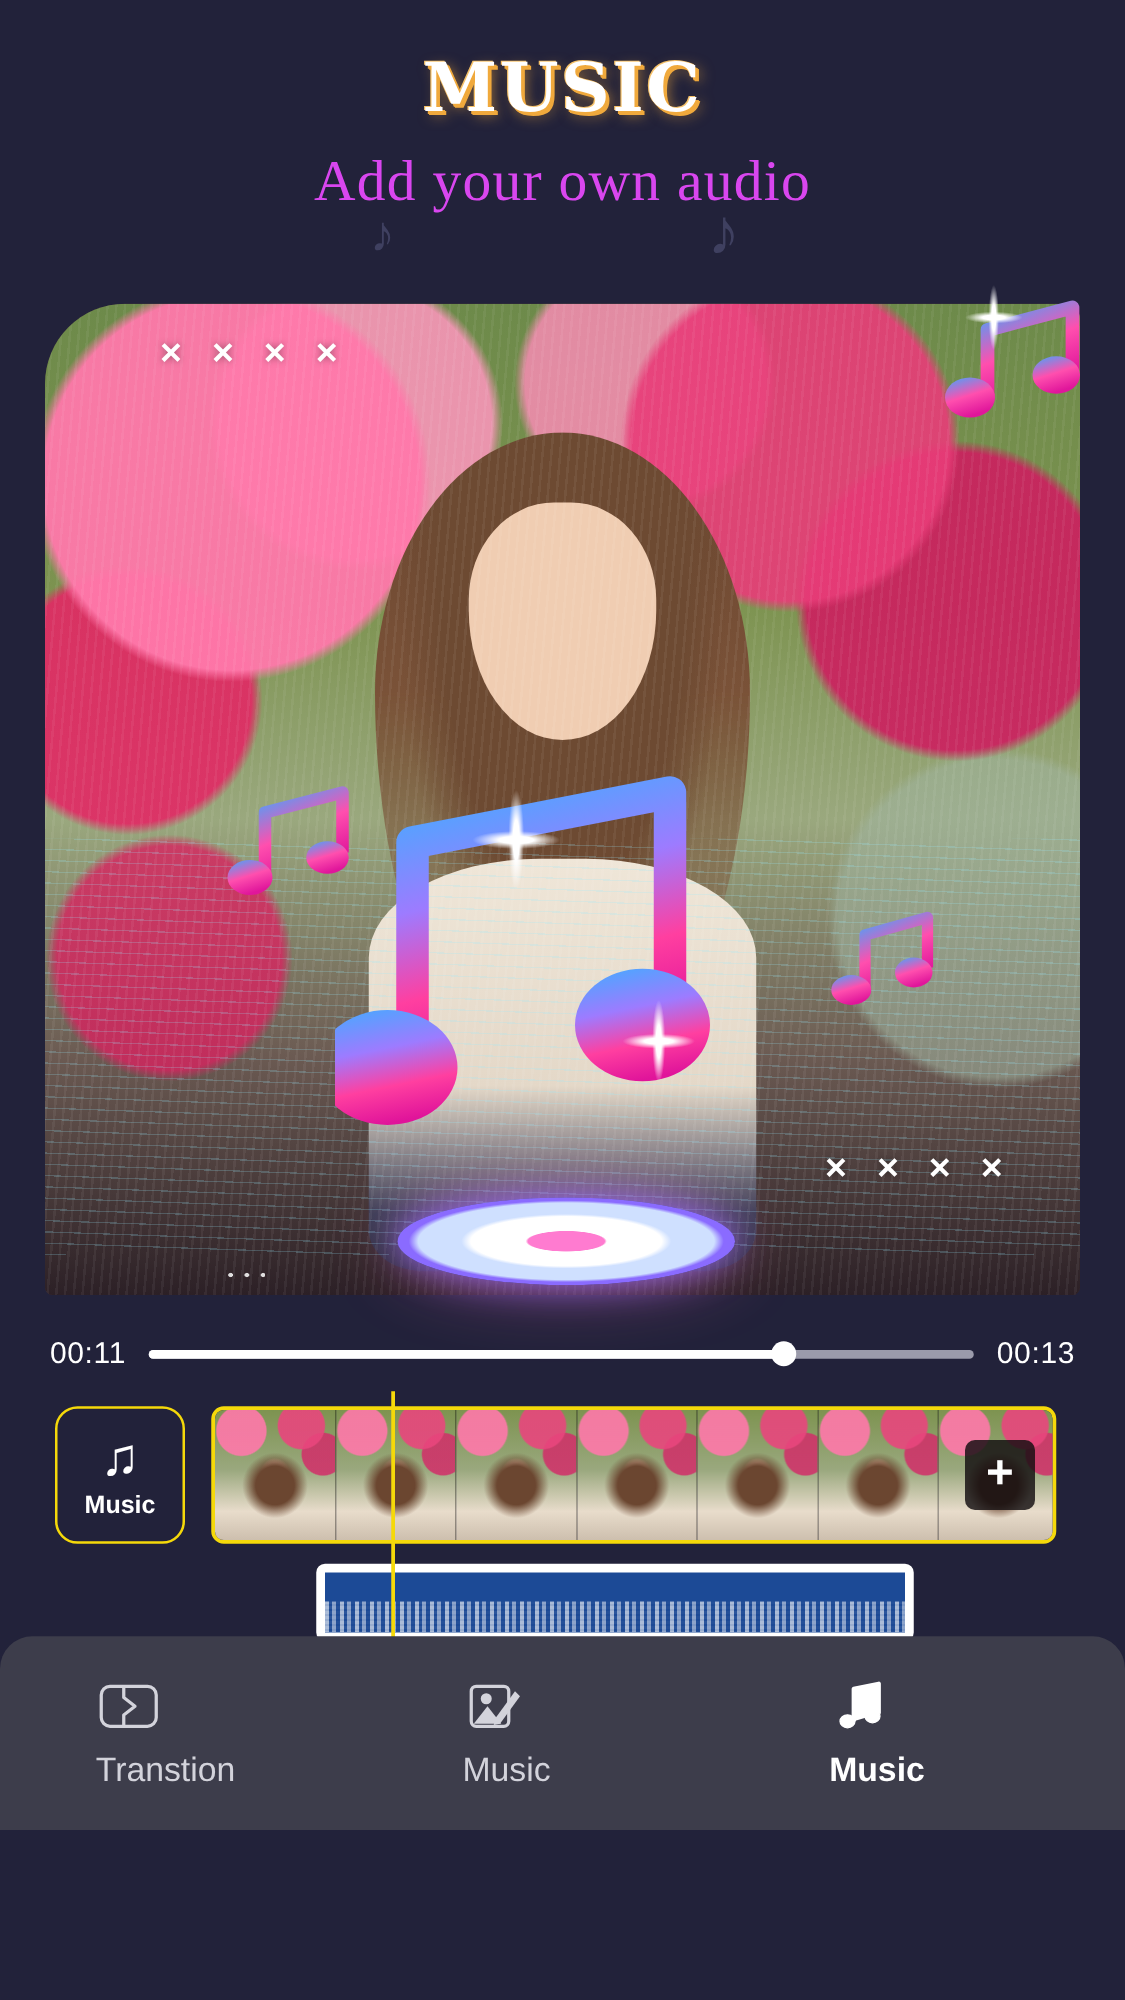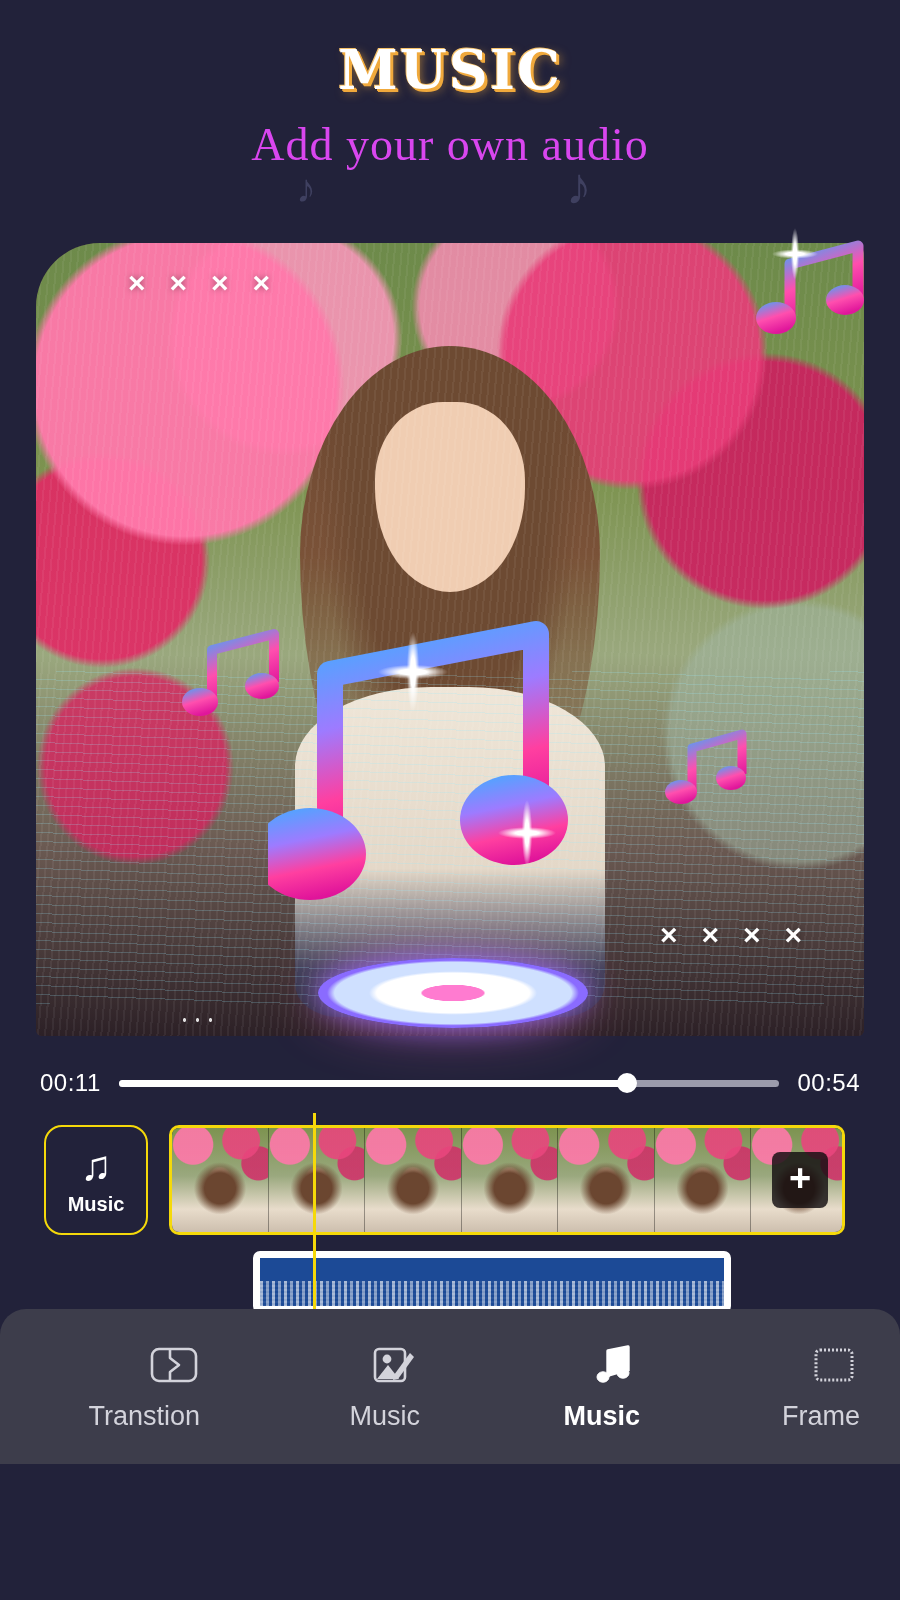--- a/index.html
+++ b/index.html
@@ -242,21 +242,21 @@
 
   
   .navbar {
     position: absolute; left: 0; right: 0; bottom: 0; height: 155px;
     background: #3d3d4b;
     border-radius: 26px 26px 0 0;
     display: flex; align-items: center; justify-content: space-around;
     padding: 0 10px;
   }
   .nav-item {
-    display: flex; flex-direction: column; align-items: flex-end; gap: 12px;
+    display: flex; flex-direction: column; align-items: flex-start; gap: 12px;
     width: 160px;
   }
   .nav-icon { width: 52px; height: 48px; position: relative; }
   .nav-label { font-size: 27px; color: #d3d3db; }
   .nav-item.active .nav-label { color: #ffffff; font-weight: 700; }
   .nav-item.active .nav-icon svg { stroke: #ffffff; fill: #ffffff; }
   svg { display: block; }
 </style>
 </head>
 <body>
@@ -337,21 +337,21 @@
   <div class="sparkle sp2"></div>
   <div class="sparkle sp3"></div>
   <div class="disc"></div>
 
   <div class="progress-row">
     <div class="time-label">00:11</div>
     <div class="track">
       <div class="track-fill"></div>
       <div class="track-knob"></div>
     </div>
-    <div class="time-label">00:54</div>
+    <div class="time-label">00:13</div>
   </div>
 
   <div class="timeline">
 
     <div class="music-btn">
       <span class="glyph">♫</span>
       <span class="label">Music</span>
     </div>
 
     <div class="filmstrip">
@@ -409,23 +409,15 @@
       <span class="nav-icon">
         <svg width="52" height="48" viewBox="0 0 52 48" fill="none">
           <path d="M20 36 V10 L40 6 V30" stroke="#ffffff" stroke-width="3.4" stroke-linejoin="round"></path>
           <ellipse cx="15" cy="36" rx="6" ry="5.2" fill="#ffffff"></ellipse>
           <ellipse cx="35" cy="32" rx="6" ry="5.2" fill="#ffffff"></ellipse>
         </svg>
       </span>
       <span class="nav-label">Music</span>
     </div>
 
-    <div class="nav-item">
-      <span class="nav-icon">
-        <svg width="52" height="48" viewBox="0 0 52 48" fill="none">
-          <rect x="8" y="9" width="36" height="30" rx="4" stroke="#d3d3db" stroke-width="3" stroke-dasharray="2 2"></rect>
-        </svg>
-      </span>
-      <span class="nav-label">Frame</span>
-    </div>
 
   </div>
 </div>
 
 </body></html>

